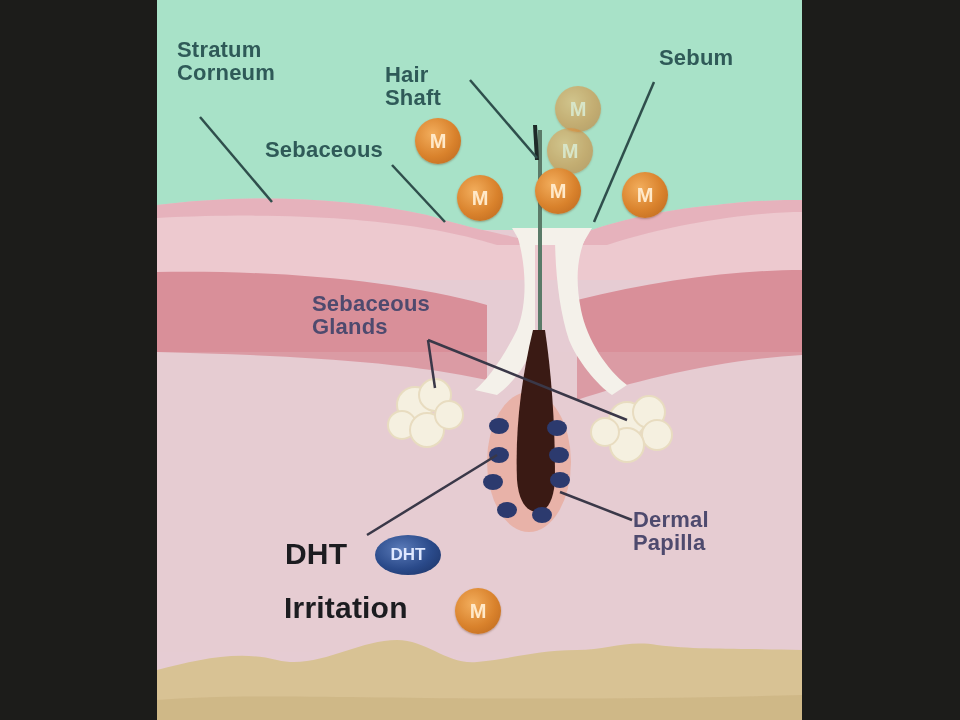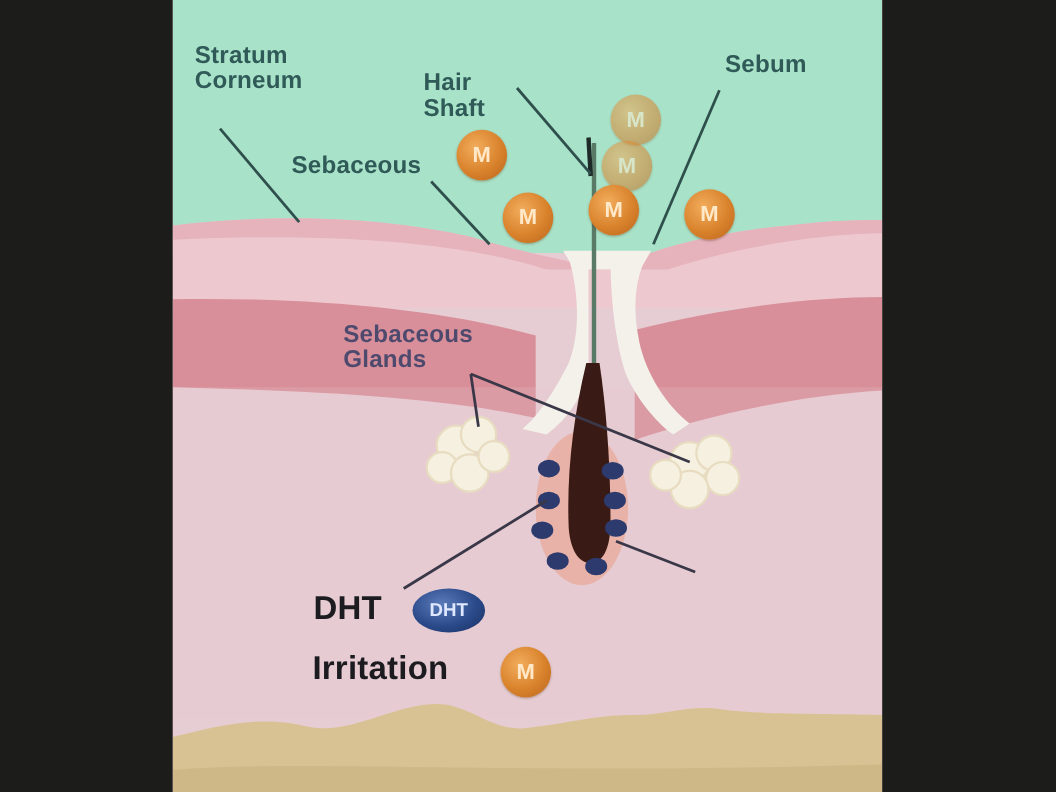--- a/index.html
+++ b/index.html
@@ -111,20 +111,22 @@
   </svg>
 
   <div class="label teal" style="left:20px; top:38px;">Stratum
 Corneum</div>
   <div class="label teal" style="left:228px; top:26px;margin-top:37px;">Hair
 Shaft</div>
   <div class="label teal" style="left:502px; top:46px;">Sebum</div>
   <div class="label teal" style="left:108px; top:138px;">Sebaceous</div>
   <div class="label purple" style="left:155px; top:292px;">Sebaceous
 Glands</div>
+  <div class="label purple" style="left:476px; top:508px;">Dermal
+Papilla</div>
 
   <div class="badge-m faded" style="left:398px; top:86px;">M</div>
   <div class="badge-m faded" style="left:390px; top:128px;">M</div>
   <div class="badge-m" style="left:258px; top:118px;">M</div>
   <div class="badge-m" style="left:300px; top:175px;">M</div>
   <div class="badge-m" style="left:378px; top:168px;">M</div>
   <div class="badge-m" style="left:465px; top:172px;">M</div>
 
   <div class="label legend" style="left:128px; top:538px;">DHT</div>
   <div class="badge-dht" style="left:218px; top:535px;">DHT</div>

